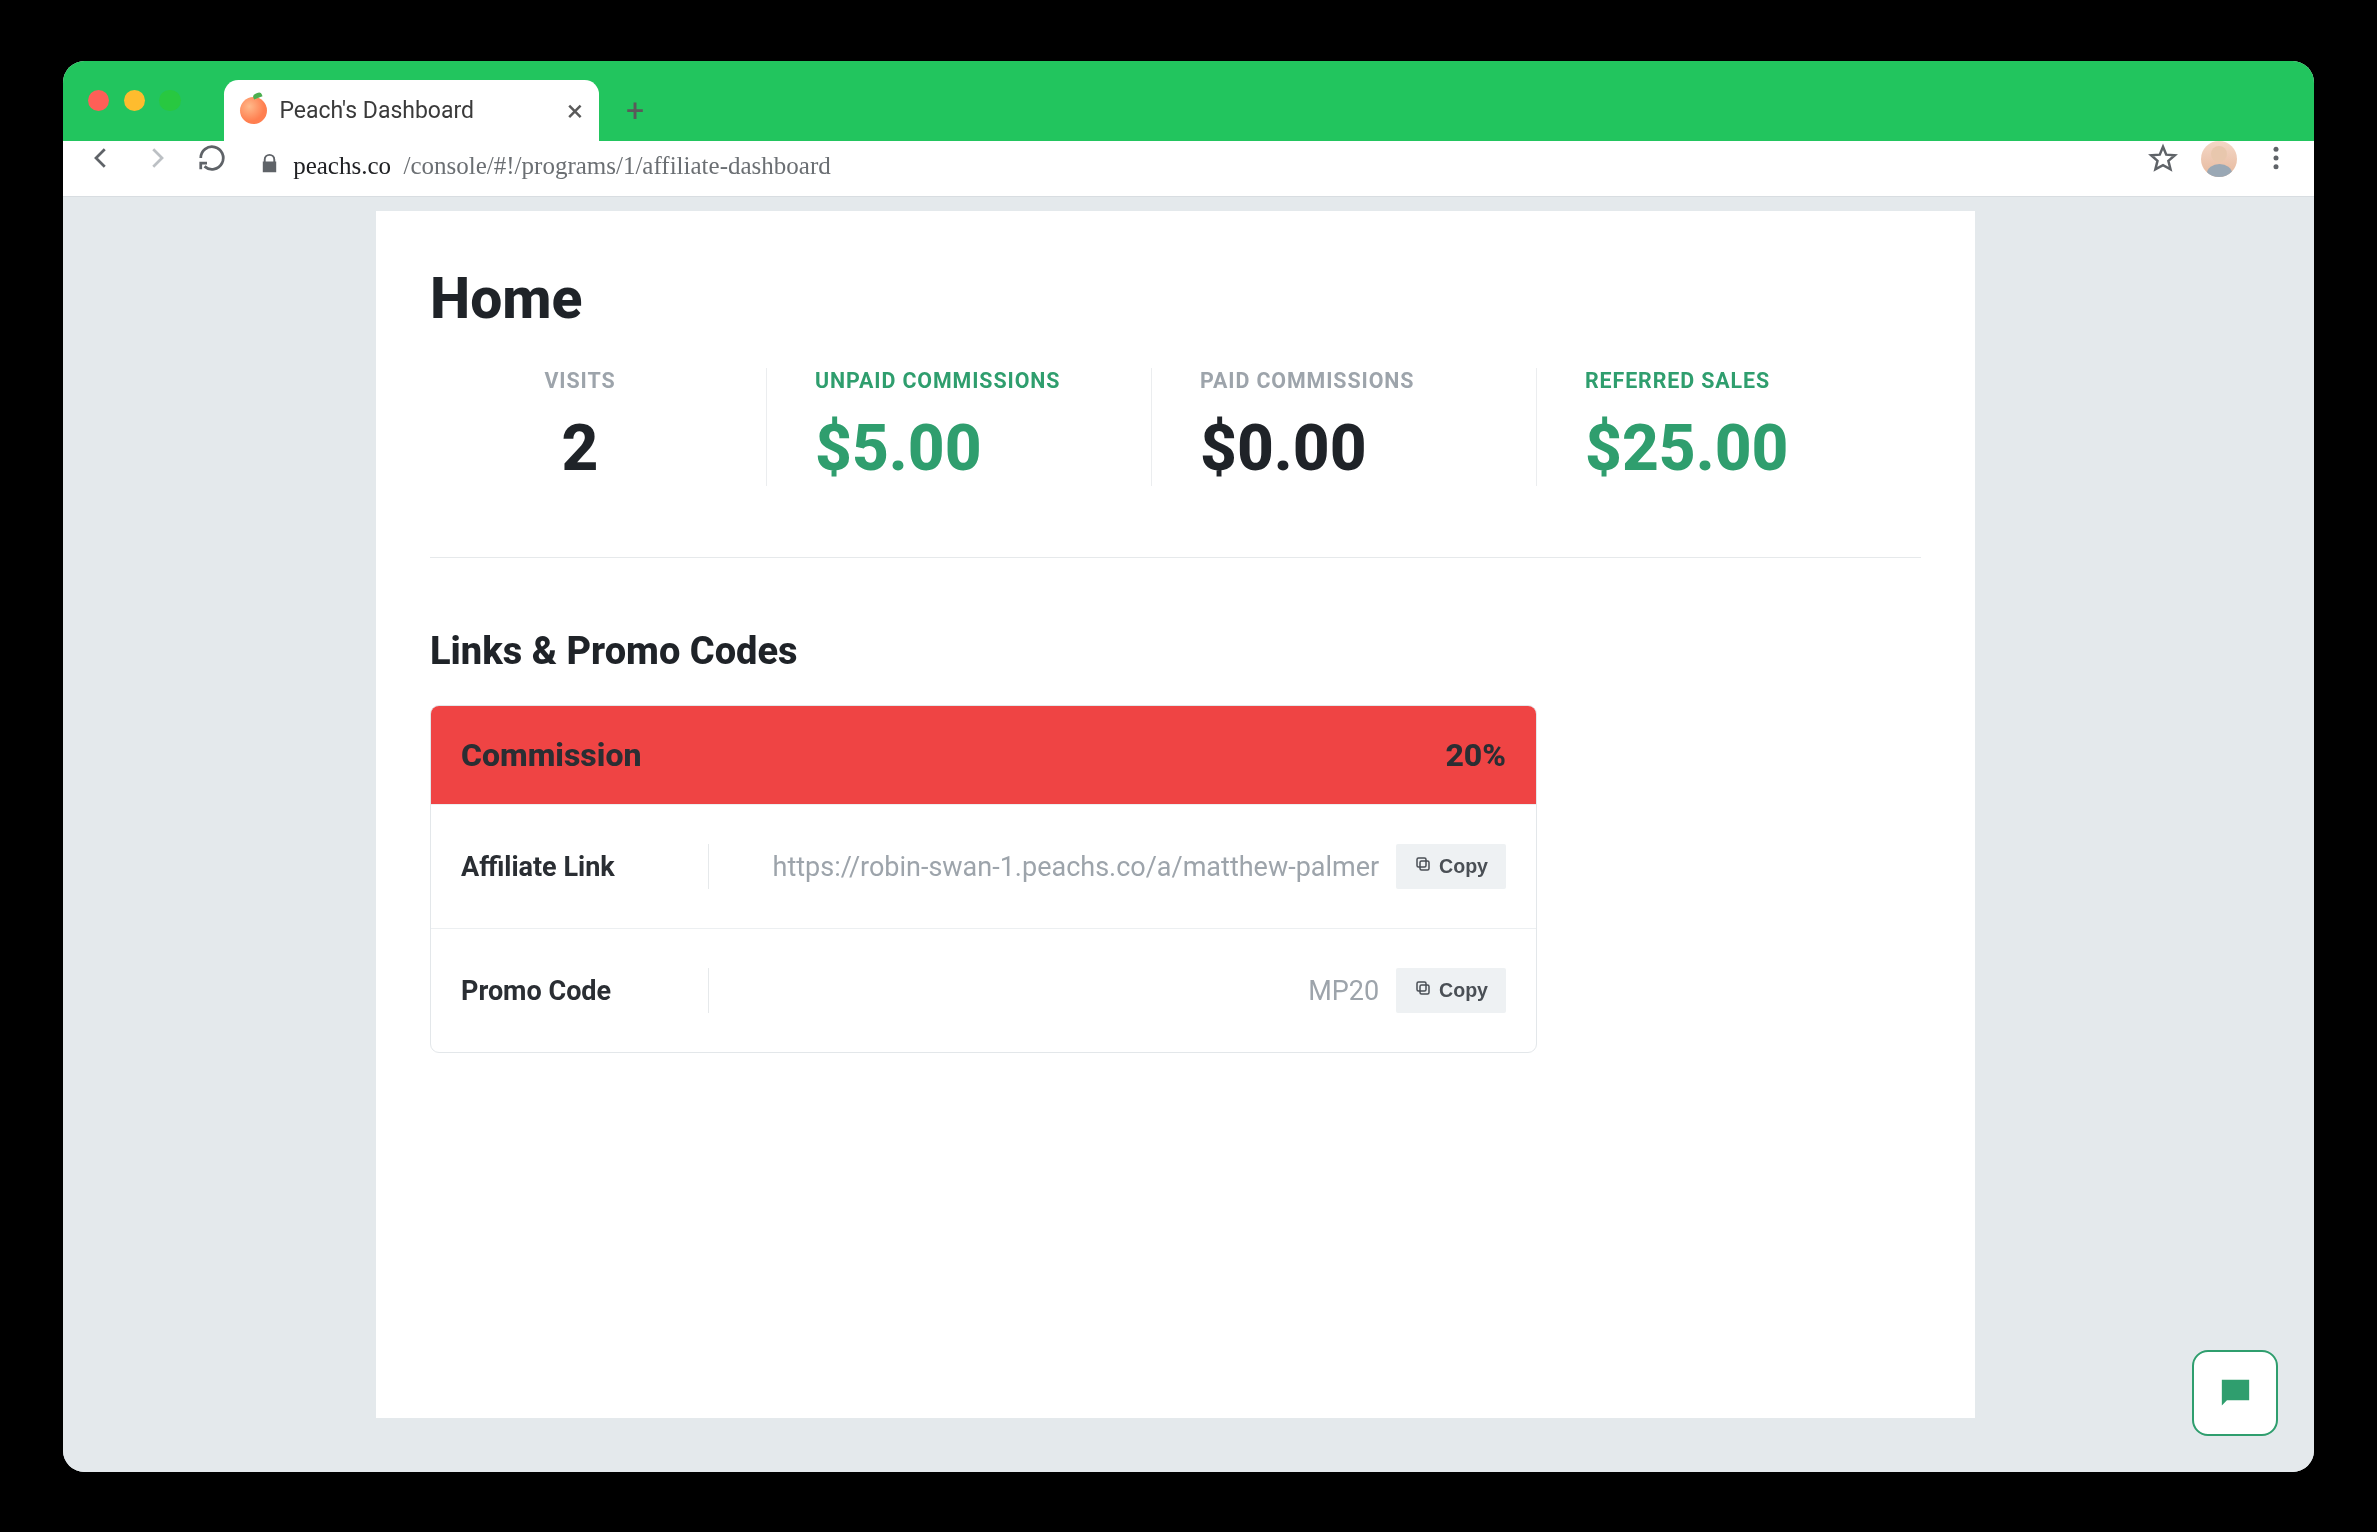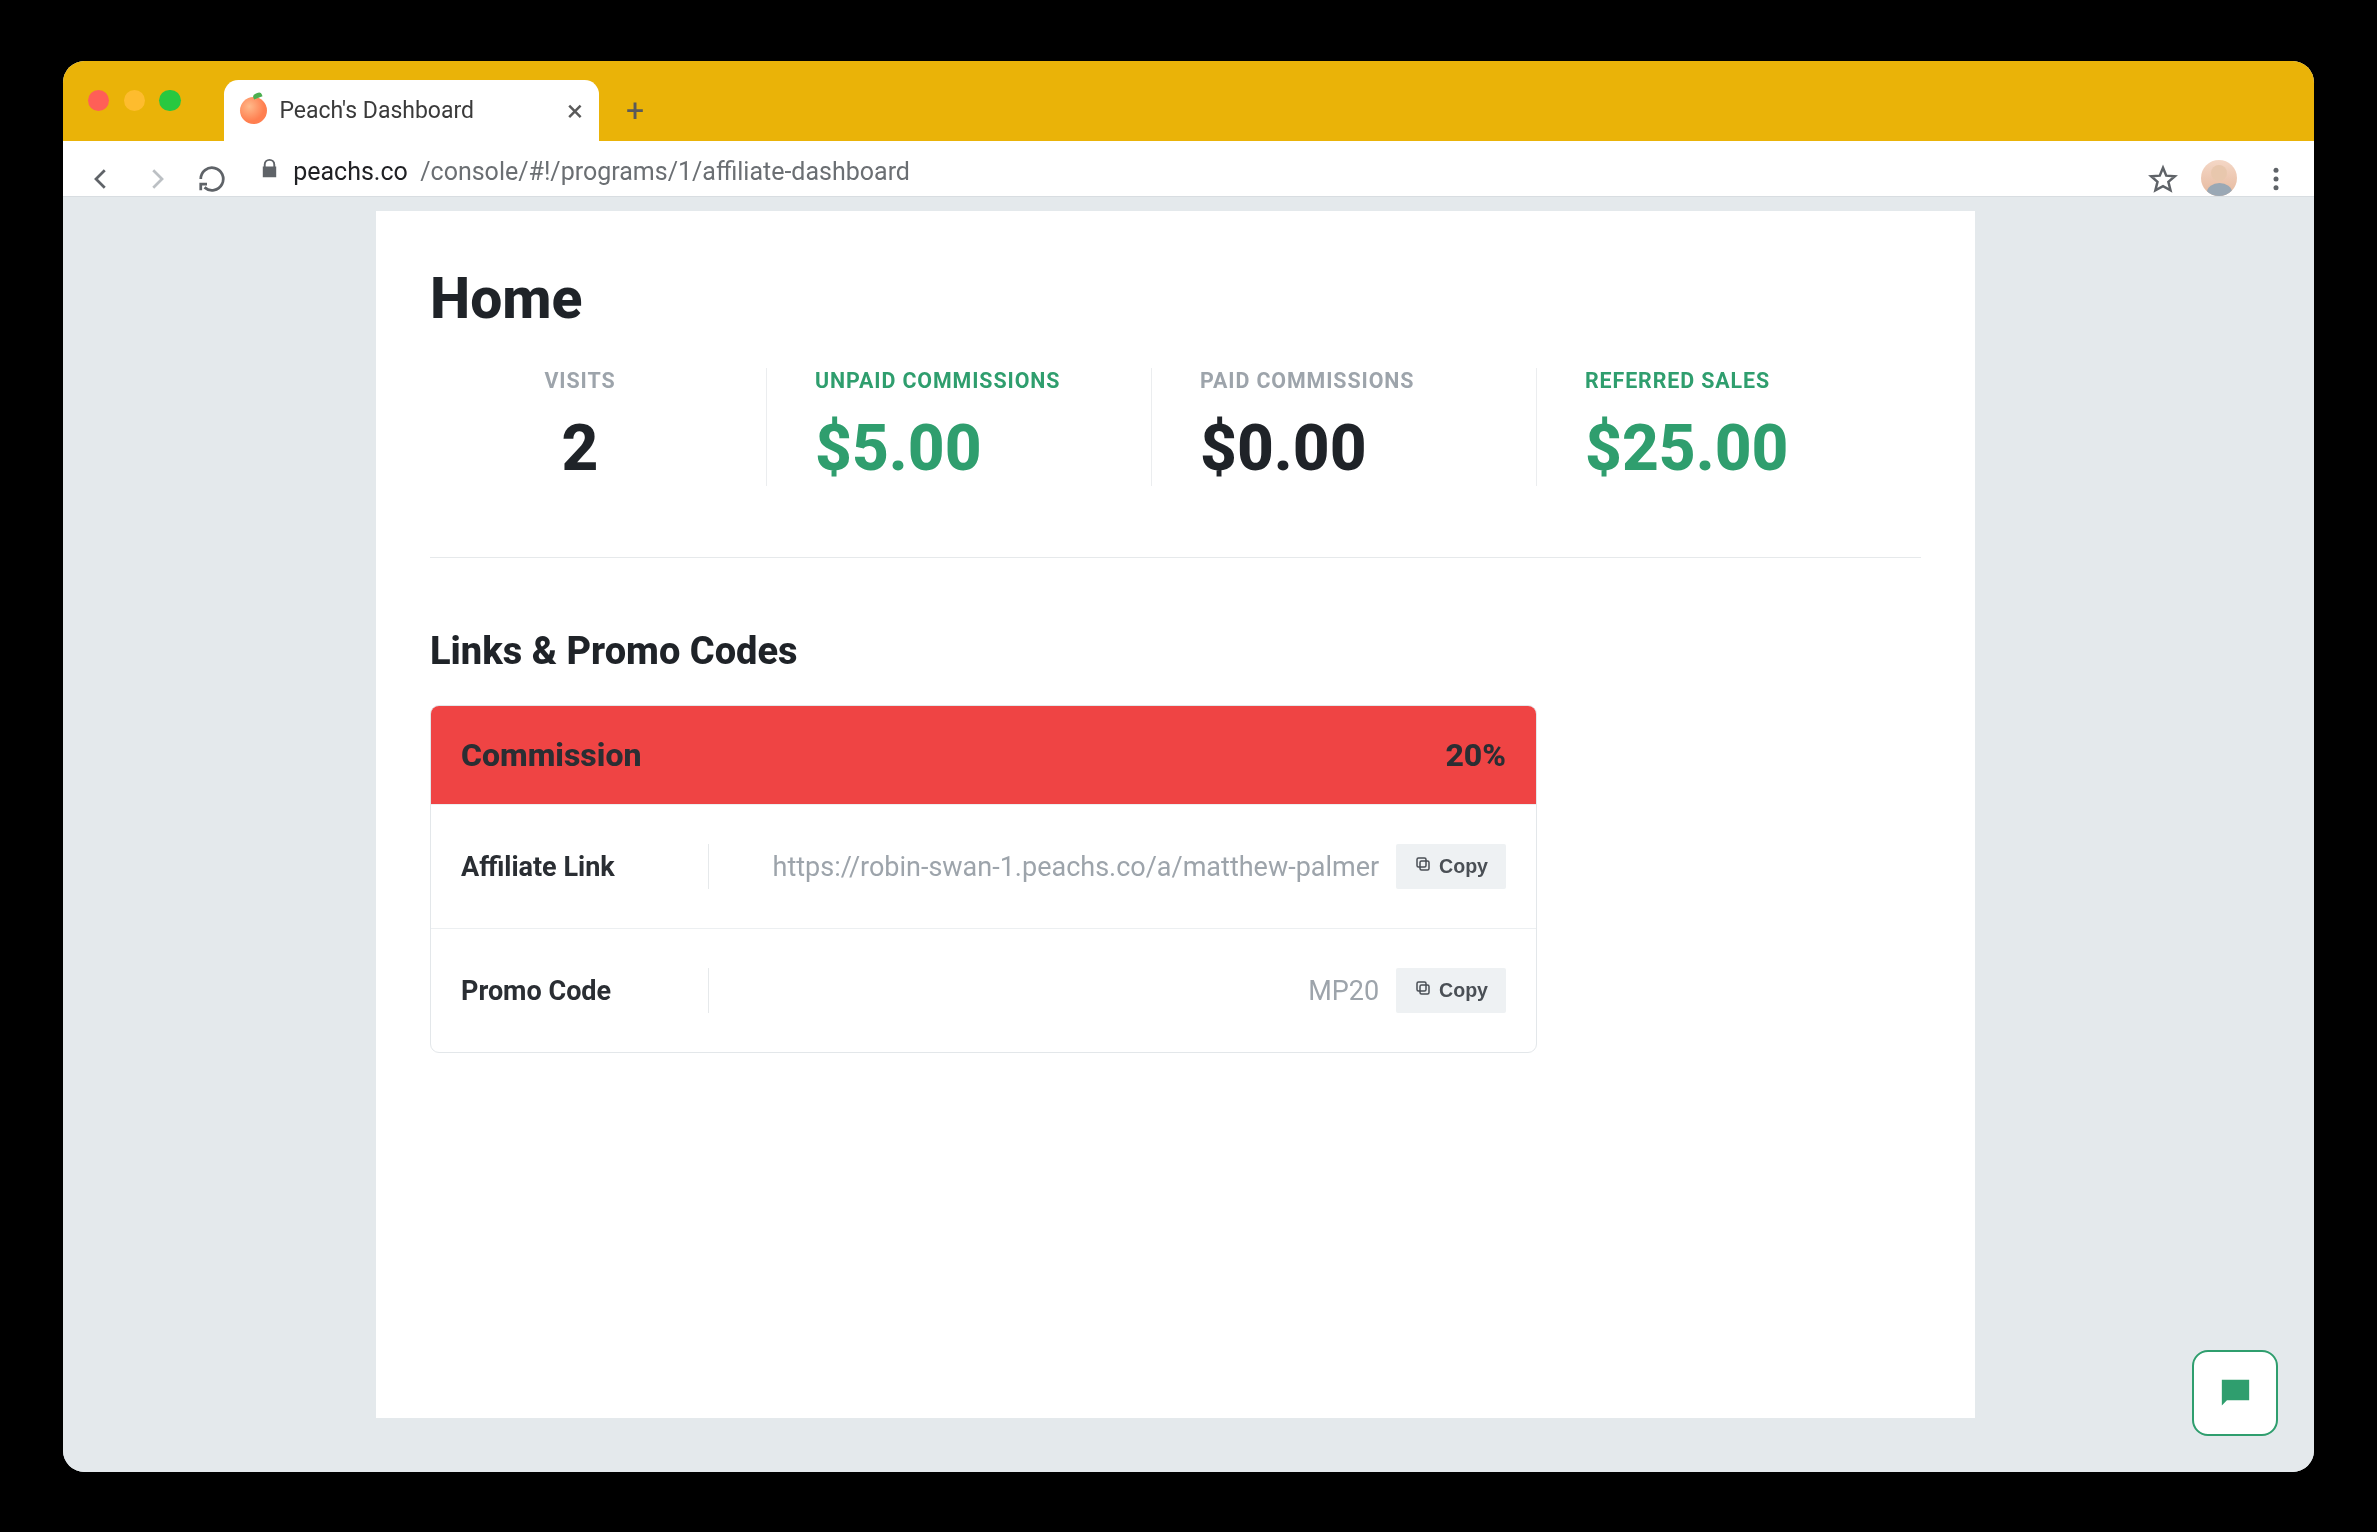--- a/index.html
+++ b/index.html
@@ -17,21 +17,21 @@
     width: 2251px;
     height: 1411px;
     background: #e4e9ec;
     border-radius: 21.4px;
     overflow: hidden;
     position: relative;
     box-shadow: 0 36px 71px rgba(0,0,0,0.5);
   }
   .titlebar {
     height: 80px;
-    background: #eab308;
+    background: #22c55e;
     display: flex;
     align-items: flex-end;
     padding-left: 27px;
     position: relative;
   }
   .traffic-lights {
     position: absolute;
     left: 25px;
     top: 29px;
     display: flex;
@@ -89,23 +89,24 @@
     font-size: 32px; color: #5a5a5a;
     margin-left: 9px;
     margin-bottom: 3.6px;
     cursor: pointer;
   }
   .addressbar-row {
     height: 56px;
     background: #fff;
     border-bottom: 0.9px solid #d8dde1;
     display: flex;
-    align-items: flex-end;
+    align-items: flex-start;
     padding: 0 21.4px;
     gap: 21.4px;
+    font-family: Liberation Serif, serif;
   }
   .nav-icon {
     width: 34px; height: 34px;
     display: flex; align-items: center; justify-content: center;
     color: #5f6368;
     cursor: pointer;
   }
   .nav-icon.disabled { color: #bcc0c4; cursor: default; }
   .nav-icon svg { width: 30px; height: 30px; }
   .urlbar {

